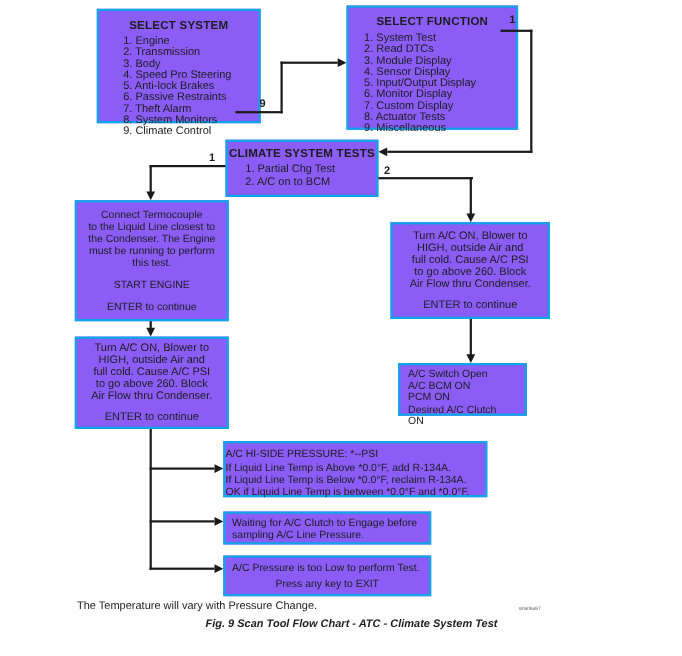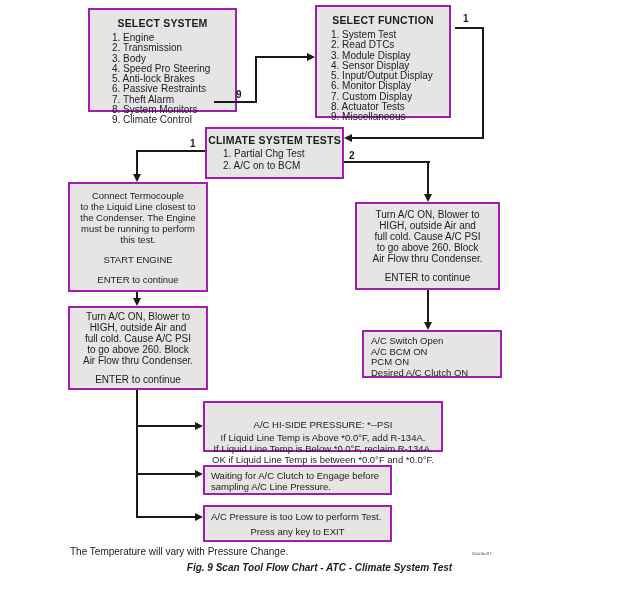--- a/index.html
+++ b/index.html
@@ -1,49 +1,49 @@
 <!DOCTYPE html>
 <html><head>
 <meta charset="utf-8">
 <style>
   * { margin:0; padding:0; box-sizing:border-box; }
   html,body { background:#ffffff; }
   #page {
     position:relative; width:620px; height:596px; background:#ffffff;
     font-family:"Liberation Sans", sans-serif; color:#1c1c1c; overflow:hidden;
   }
-  .box { position:absolute; border:2px solid #a21caf; background:#e5e5e5; }
+  .box { position:absolute; border:2px solid #0ea5e9; background:#8b5cf6; }
   .btitle { font-weight:bold; text-align:center; font-size:10.5px; letter-spacing:0.2px; }
   .mi { font-size:10px; line-height:10.3px; white-space:nowrap; }
   .pre { white-space:pre-line; }
   .hline, .vline { position:absolute; background:#1a1a1a; }
   .arr { position:absolute; width:0; height:0; }
   .arr-right { border-top:4px solid transparent; border-bottom:4px solid transparent; border-left:8px solid #1a1a1a; }
   .arr-left  { border-top:4px solid transparent; border-bottom:4px solid transparent; border-right:8px solid #1a1a1a; }
   .arr-down  { border-left:4px solid transparent; border-right:4px solid transparent; border-top:8px solid #1a1a1a; }
   .clabel { position:absolute; font-size:10px; font-weight:bold; }
 
   #box-select-system { left:88px; top:8px; width:149px; height:104px; padding-top:7px; }
   #box-select-system .list { margin-top:4px; padding-left:22px; }
-  #box-select-function { left:315px; top:5px; width:136px; height:113px; padding-top:7px; }
+  #box-select-function { left:315px; top:5px; width:156px; height:113px; padding-top:7px; }
   #box-select-function .list { margin-top:4px; padding-left:14px; }
   #box-climate { left:205px; top:127px; width:139px; height:52px; padding-top:5px; }
   #box-climate .list { margin-top:2px; padding-left:16px; }
   #box-climate .mi { line-height:11.5px; }
 
   .stepbox { display:flex; flex-direction:column; justify-content:center; align-items:center;
              text-align:center; font-size:9.5px; line-height:11px; }
   #box-connect { left:68px; top:182px; width:140px; height:110px; gap:9px; }
   #box-turn-right { left:355px; top:202px; width:145px; height:88px; gap:8px; font-size:10px; }
   #box-turn-left { left:68px; top:306px; width:140px; height:84px; gap:8px; font-size:10px; }
 
-  #box-ac-status { left:362px; top:330px; width:140px; height:48px; padding:4px 16px 0 7px;
+  #box-ac-status { left:362px; top:330px; width:117px; height:48px; padding:4px 16px 0 7px;
                    font-size:9.5px; line-height:10.5px; }
-  #box-hiside { left:203px; top:401px; width:240px; height:51px; padding-top:16px;
-                text-align:center; font-size:9.5px; line-height:11px; }
+  #box-hiside { left:203px; top:401px; width:240px; height:51px; padding-top:4px;
+                font-size:9.5px; line-height:11px; }
   #box-hiside .ht { margin-bottom:2px; }
   #box-waiting { left:203px; top:465px; width:189px; height:30px; padding:3px 0 0 6px;
                  font-size:9.5px; line-height:11px; }
   #box-toolow { left:203px; top:505px; width:189px; height:37px; padding-top:4px;
                 font-size:9.5px; line-height:11px; }
   #box-toolow .l1 { padding-left:6px; }
   #box-toolow .l2 { text-align:center; margin-top:4px; }
 
   #footnote { position:absolute; left:70px; top:546px; font-size:10px; }
   #doc-code { position:absolute; left:472px; top:551px; font-size:8px; color:#555;

